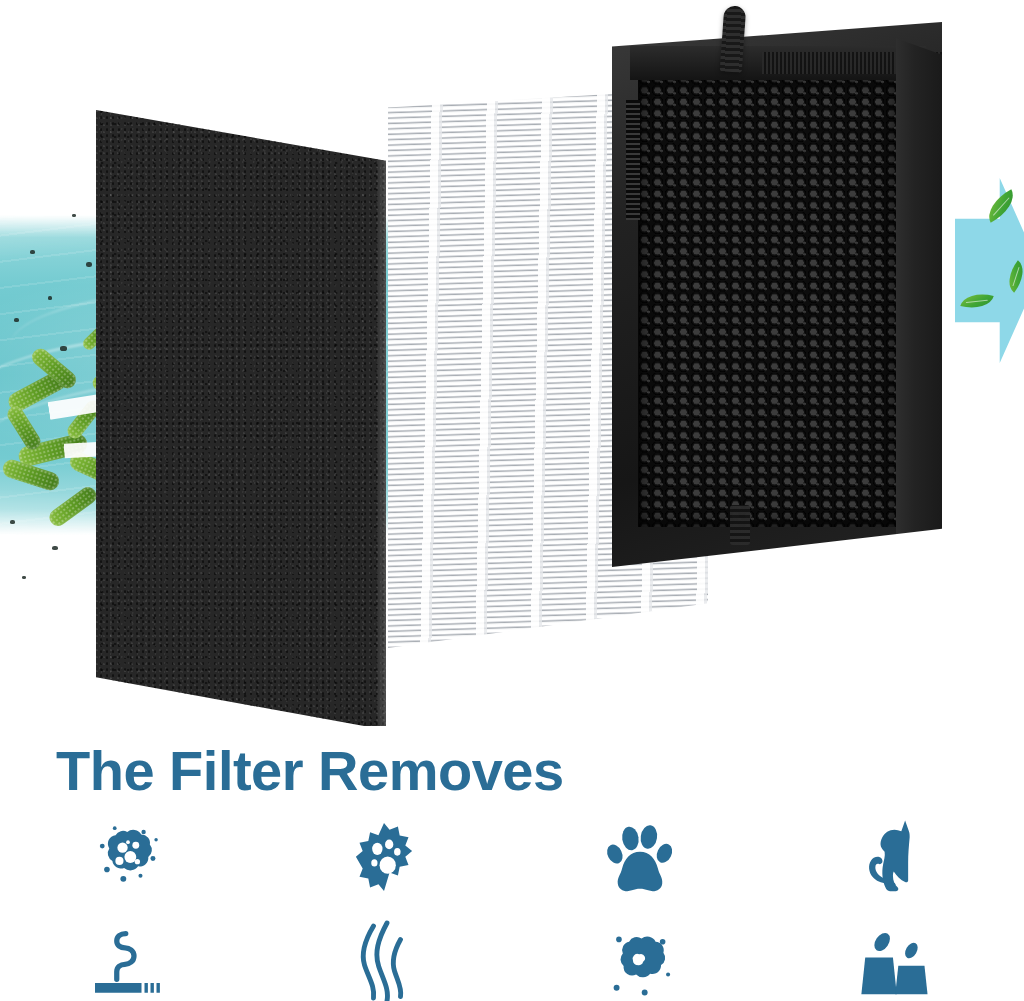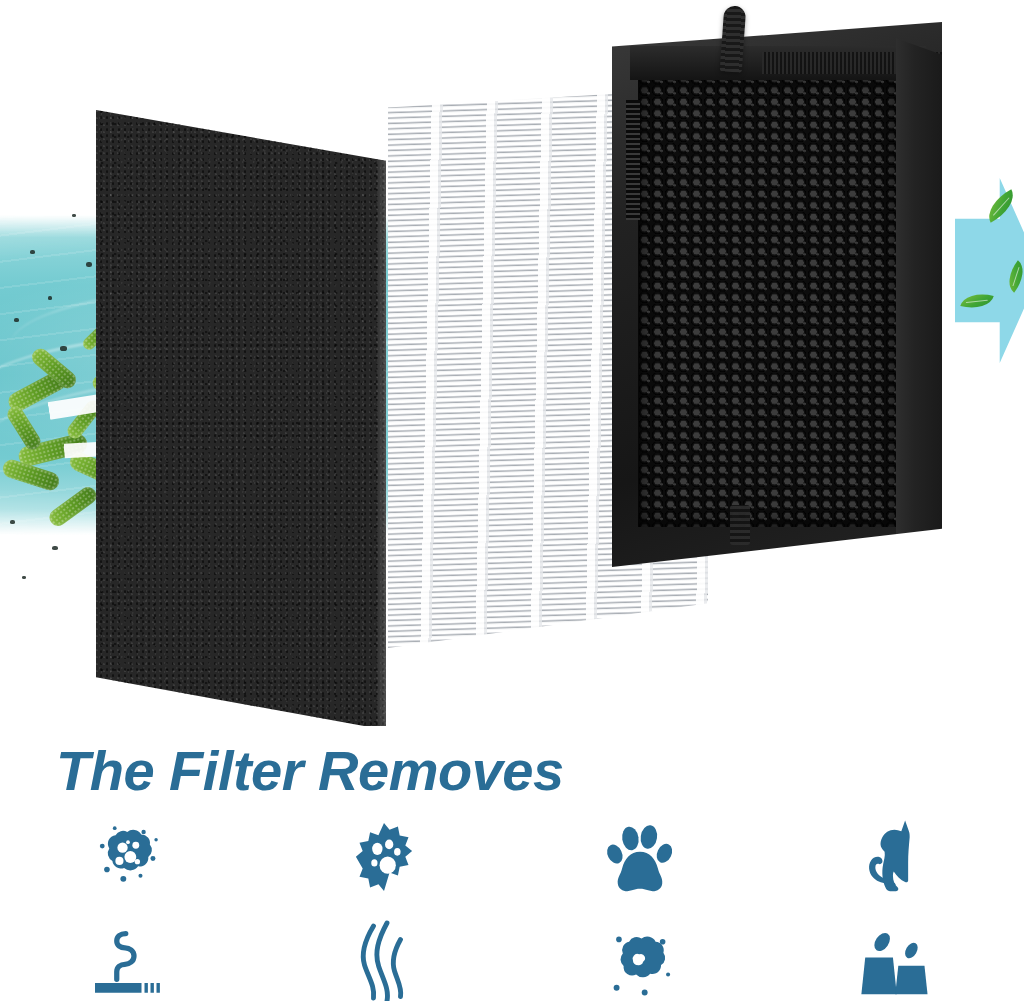--- a/index.html
+++ b/index.html
@@ -276,21 +276,20 @@
     background: #fff;
   }
   .headline {
     position: absolute;
     left: 56px; top: 12px;
     font-size: 56px;
     font-weight: 700;
     color: #2a6d96;
     letter-spacing: -0.5px;
     white-space: nowrap;
-    font-style: italic;
   }
   .icon-grid {
     position:absolute; left: 0; top: 78px;
     width: 1024px;
     display: grid;
     grid-template-columns: repeat(4, 1fr);
     grid-template-rows: repeat(2, 105px);
     align-items: center;
     justify-items: center;
   }

